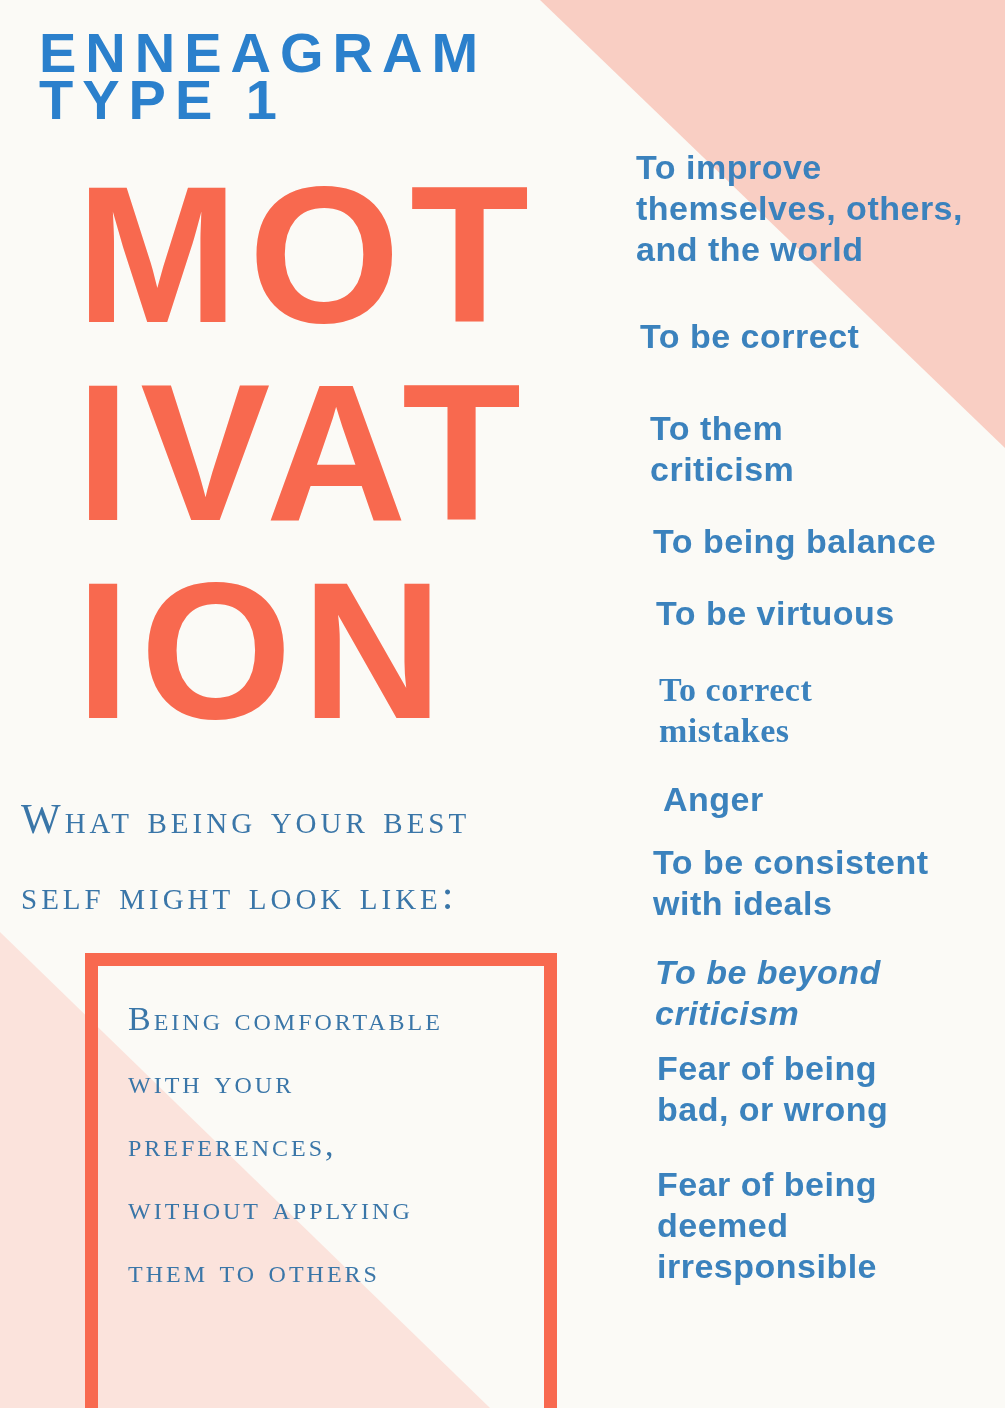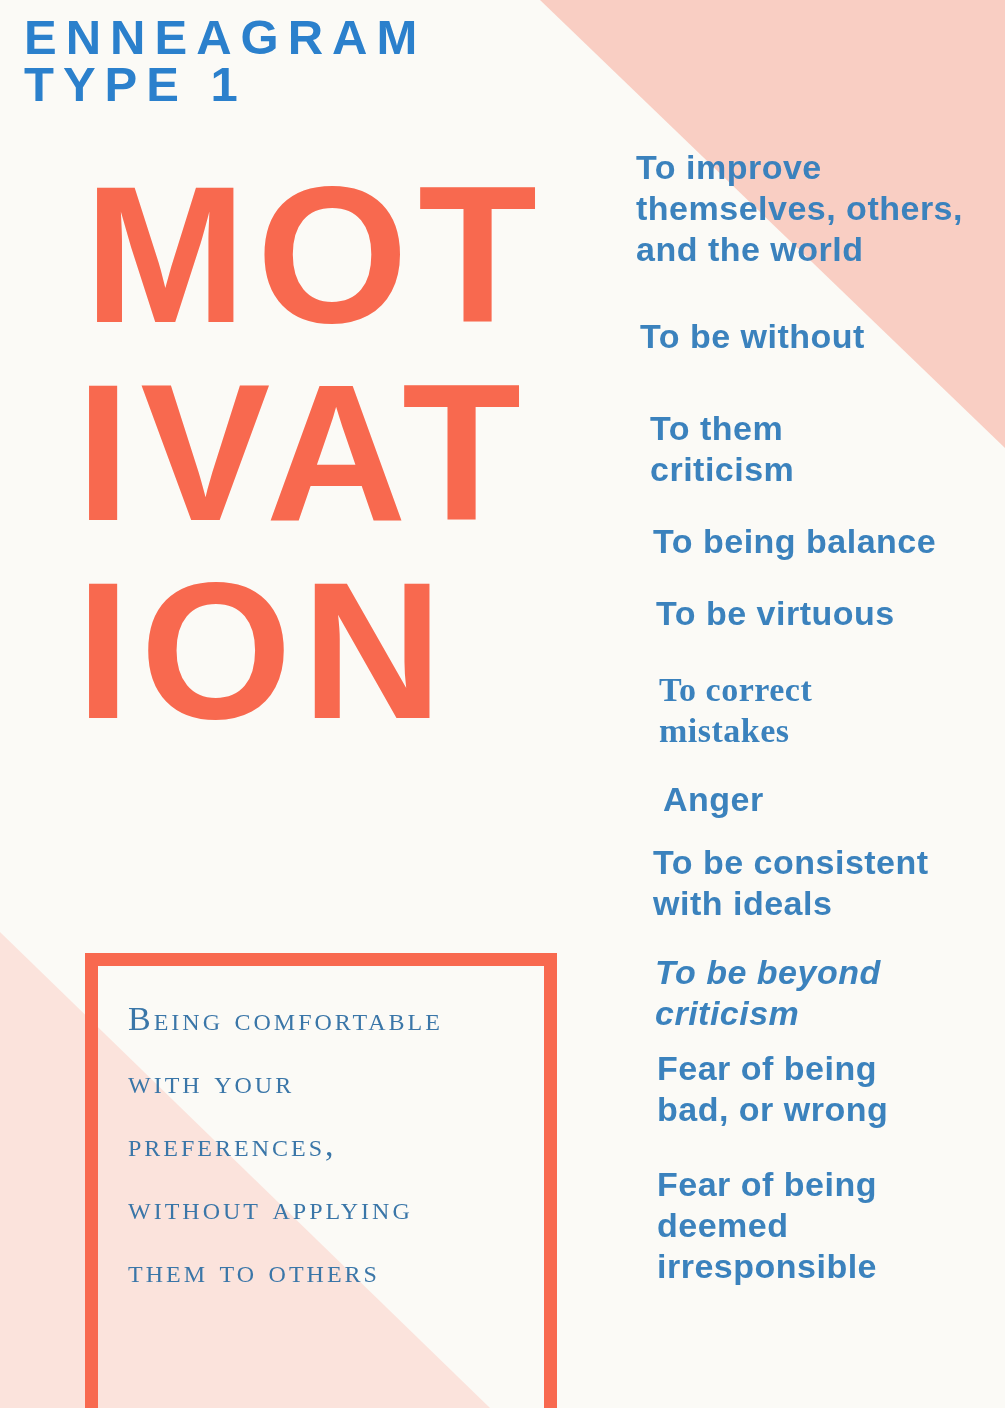--- a/index.html
+++ b/index.html
@@ -29,36 +29,36 @@
     background:var(--pink-top);
     clip-path:polygon(540px 0px,1005px 0px,1005px 448px);
   }
   .tri-bl{
     background:var(--pink-bottom);
     clip-path:polygon(0px 932px,490px 1408px,0px 1408px);
   }
   
   .title{
     position:absolute;left:24px;top:14px;z-index:2;
-    margin:0;
-    font-size:49px;font-weight:bold;
+    margin:15px;
+    font-size:56px;font-weight:bold;
     letter-spacing:9px;
     line-height:47px;
     color:var(--blue-title);
     white-space:pre-line;
   }
   
   .bw-line{
     position:absolute;left:76px;z-index:2;
     font-size:195px;font-weight:bold;
     letter-spacing:10px;line-height:1;
     color:var(--coral);
     white-space:nowrap;
   }
-  .bw-1{top:157px;margin-left:8px;}
+  .bw-1{top:157px;}
   .bw-2{top:355px;text-align:right;}
   .bw-3{top:553px;}
   
   .m-item{
     position:absolute;z-index:2;
     font-size:34px;font-weight:bold;
     line-height:41px;letter-spacing:0.5px;
     color:var(--blue-list);
     white-space:pre-line;
   }
@@ -118,39 +118,41 @@
   <div>
     <div class="bw-line bw-1">MOT</div>
     <div class="bw-line bw-2">IVAT</div>
     <div class="bw-line bw-3">ION</div>
   </div>
 
   <section>
     <div class="m-item">To improve
 themselves, others,
 and the world</div>
-    <div class="m-item">To be without</div>
+    <div class="m-item">To be correct</div>
     <div class="m-item">To them
 criticism</div>
     <div class="m-item">To being balance</div>
     <div class="m-item">To be virtuous</div>
     <div class="m-item">To correct
 mistakes</div>
     <div class="m-item">Anger</div>
     <div class="m-item">To be consistent
 with ideals</div>
     <div class="m-item">To be beyond
 criticism</div>
     <div class="m-item">Fear of being
 bad, or wrong</div>
     <div class="m-item">Fear of being
 deemed
 irresponsible</div>
   </section>
 
+  <h2 class="bestself-heading">What being your best
+self might look like:</h2>
 
   <div class="quote-box">
     <div class="quote-text">Being comfortable
 with your
 preferences,
 without applying
 them to others</div>
   </div>
 
 </div>

